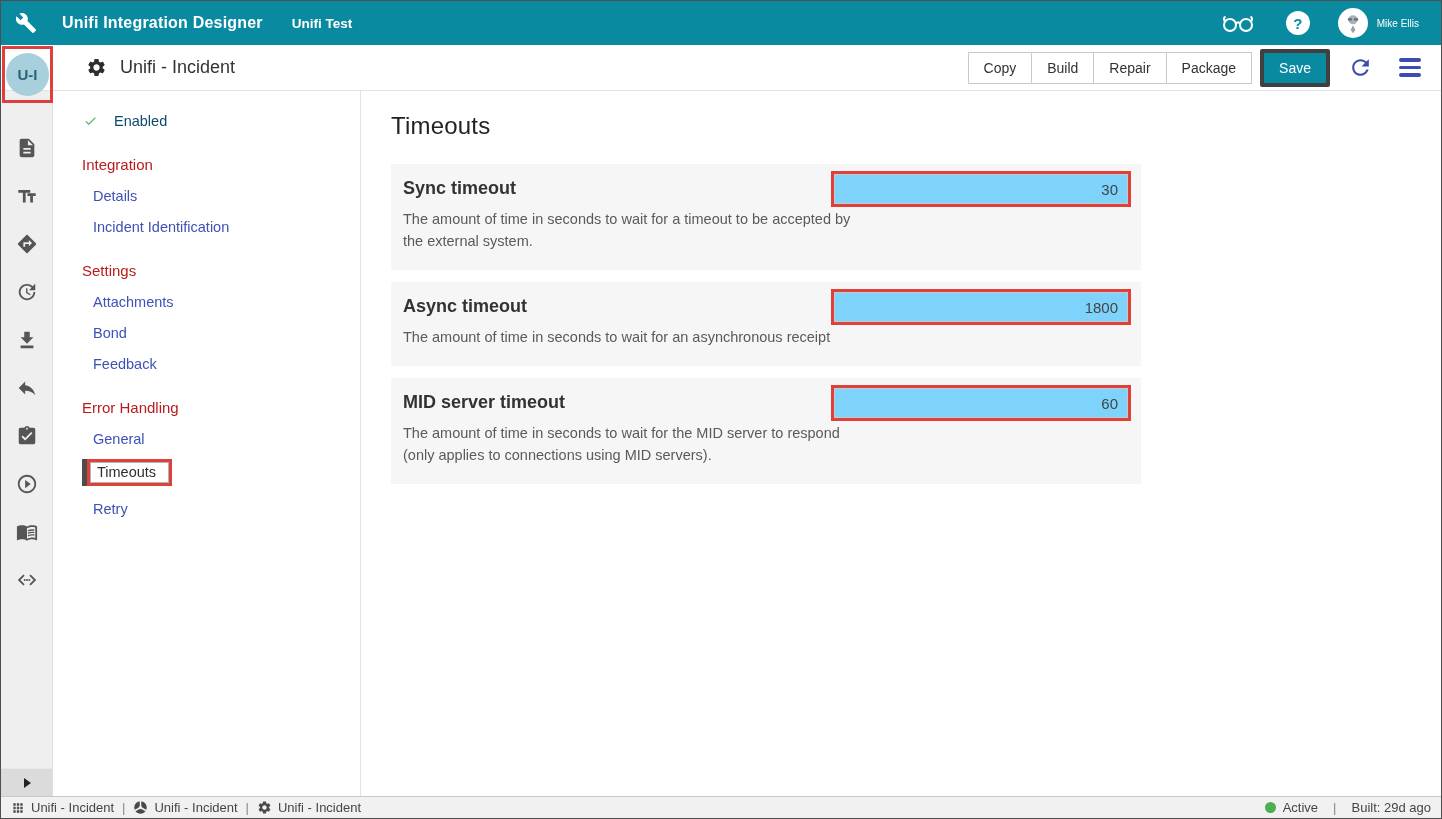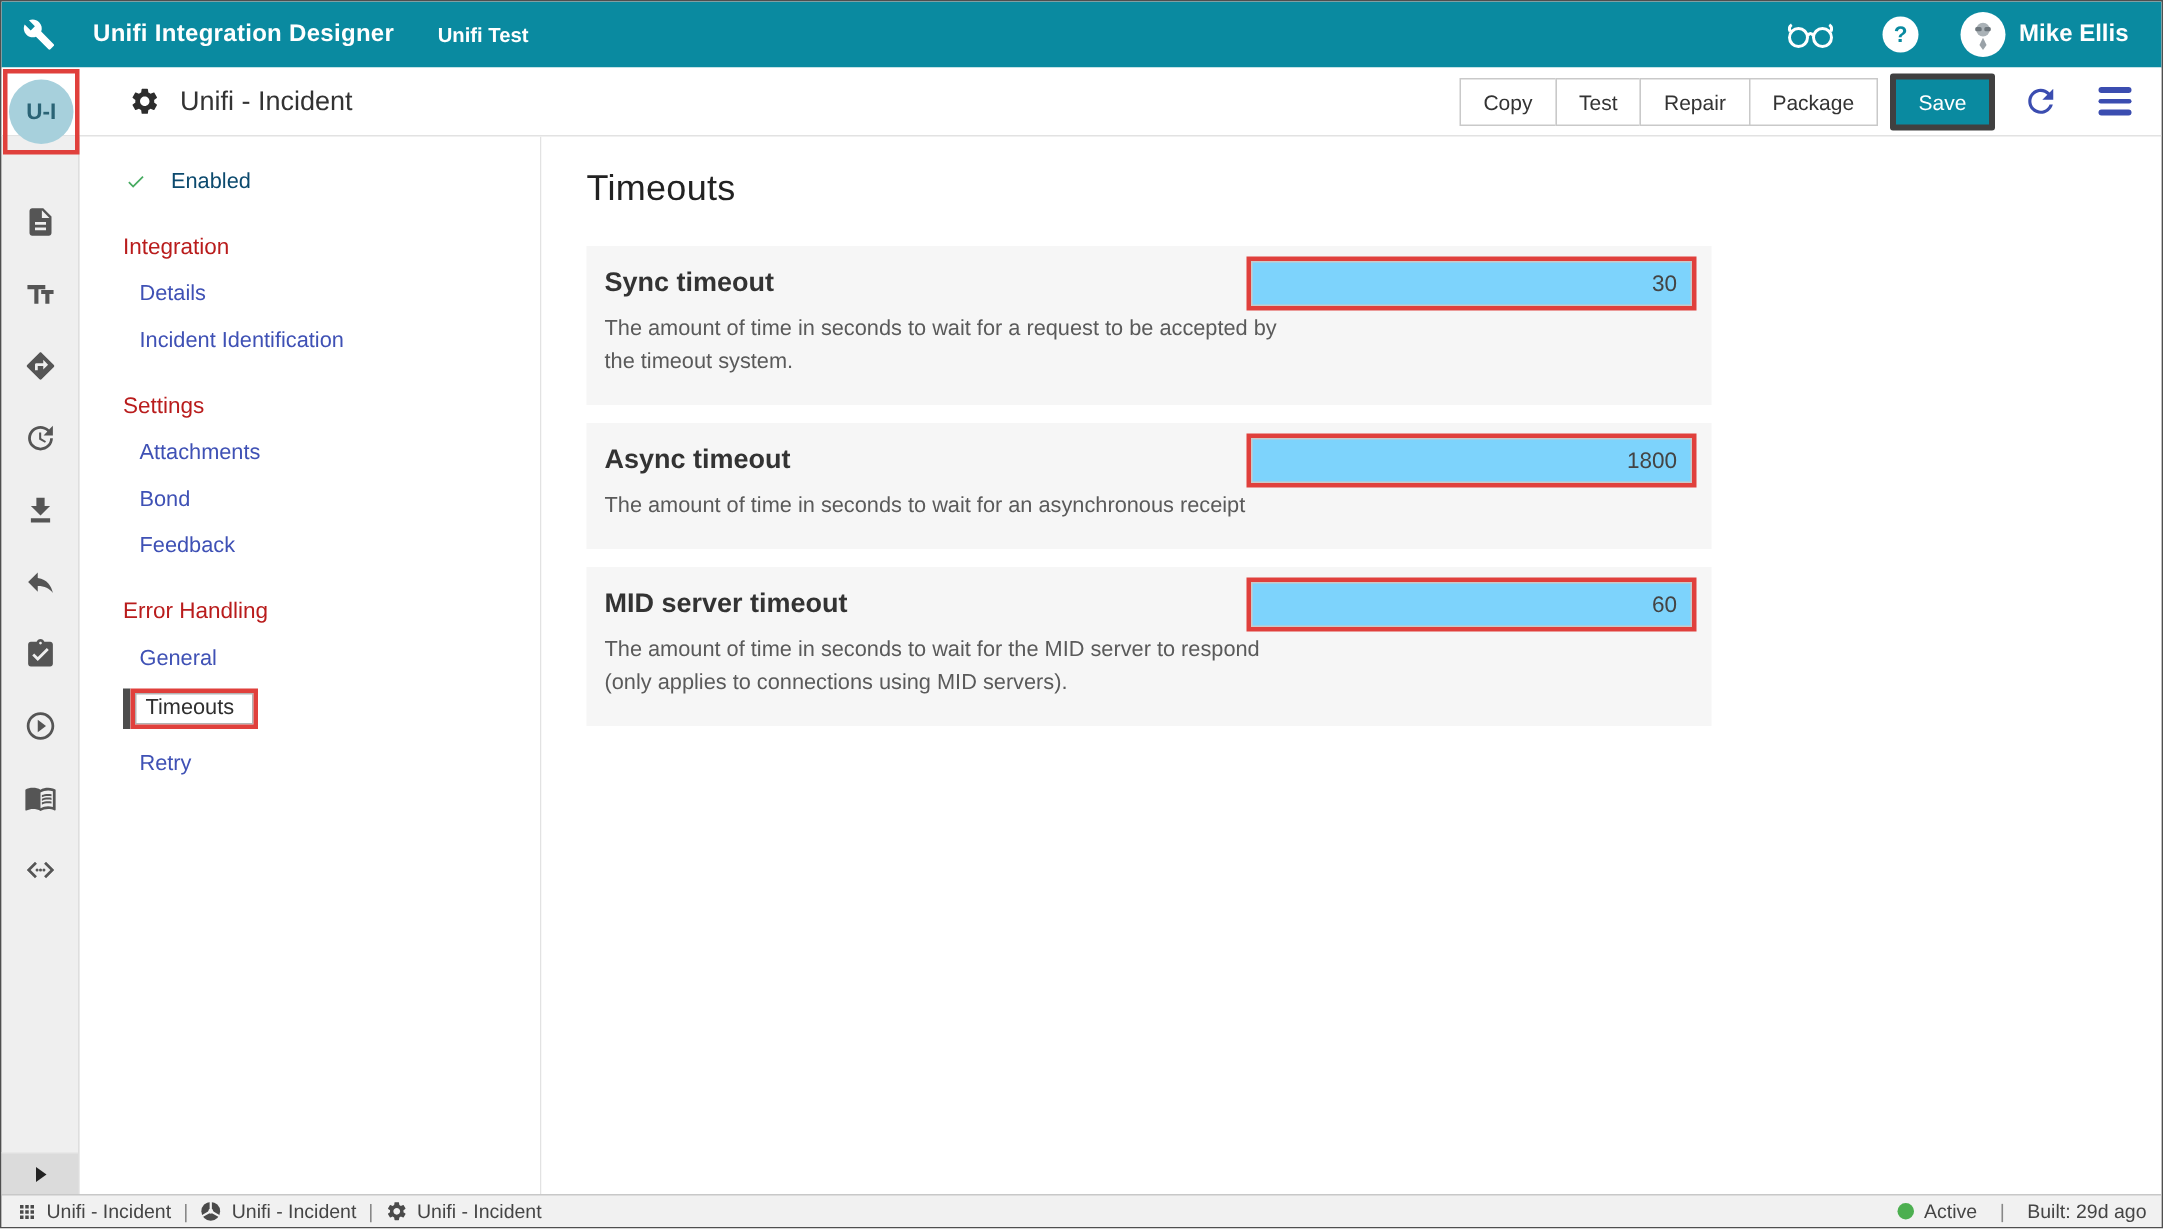--- a/index.html
+++ b/index.html
@@ -29,21 +29,21 @@
     width: 24px; height: 24px; border-radius: 50%; background: #fff;
     color: #0a8aa0; font-weight: bold; font-size: 15px;
     display: flex; align-items: center; justify-content: center;
     margin-left: 30px; cursor: pointer;
   }
   .user-chip { display: flex; align-items: center; margin-left: 28px; cursor: pointer; }
   .user-avatar {
     width: 30px; height: 30px; border-radius: 50%; background: #fff;
     display: flex; align-items: center; justify-content: center; overflow: hidden;
   }
-  .user-name { font-size: 16px; font-weight: bold; margin-left: 9px; }
+  .user-name { font-size: 10px; font-weight: normal; margin-left: 9px; }
 
   
   .appbar {
     height: 46px; flex: 0 0 46px; background: #fff; border-bottom: 1px solid #e2e2e2;
     display: flex; align-items: center; position: relative; z-index: 5;
   }
   .appbar .gearwrap { margin-left: 85px; display: flex; }
   .appbar-title { font-size: 18px; color: #333; margin-left: 13px; }
   .appbar-right { margin-left: auto; display: flex; align-items: center; margin-right: 20px; }
   .btn-group { display: flex; border-radius: 11px; }
@@ -174,21 +174,21 @@
   <div class="appbar">
     <span class="gearwrap">
       <svg width="21" height="21" viewBox="0 0 24 24">
           <path fill="#2d2d2d" d="M19.14 12.94c.04-.3.06-.61.06-.94s-.02-.64-.07-.94l2.03-1.58c.18-.14.23-.41.12-.61l-1.92-3.32c-.12-.22-.37-.29-.59-.22l-2.39.96c-.5-.38-1.03-.7-1.62-.94L14.4 2.81c-.04-.24-.24-.41-.48-.41h-3.84c-.24 0-.43.17-.47.41l-.36 2.54c-.59.24-1.13.57-1.62.94l-2.39-.96c-.22-.08-.47 0-.59.22L2.74 8.87c-.12.21-.08.47.12.61l2.03 1.58c-.05.3-.09.63-.09.94s.02.64.07.94l-2.03 1.58c-.18.14-.23.41-.12.61l1.92 3.32c.12.22.37.29.59.22l2.39-.96c.5.38 1.03.7 1.62.94l.36 2.54c.05.24.24.41.48.41h3.84c.24 0 .44-.17.47-.41l.36-2.54c.59-.24 1.13-.56 1.62-.94l2.39.96c.22.08.47 0 .59-.22l1.92-3.32c.12-.22.07-.47-.12-.61l-2.01-1.58zM12 15.6c-1.98 0-3.6-1.62-3.6-3.6s1.62-3.6 3.6-3.6 3.6 1.62 3.6 3.6-1.62 3.6-3.6 3.6z"></path>
         </svg>
     </span>
     <span class="appbar-title">Unifi - Incident</span>
     <div class="appbar-right">
       <div class="btn-group">
         <button class="btn">Copy</button>
-        <button class="btn">Test</button>
+        <button class="btn">Build</button>
         <button class="btn">Repair</button>
         <button class="btn">Package</button>
       </div>
       <button class="btn-save">Save</button>
       <span class="refresh-btn">
         <svg width="25" height="25" viewBox="0 0 24 24">
             <path fill="#3b4db0" d="M17.65 6.35C16.2 4.9 14.21 4 12 4c-4.42 0-7.99 3.58-7.99 8s3.57 8 7.99 8c3.73 0 6.84-2.55 7.73-6h-2.08c-.82 2.33-3.04 4-5.65 4-3.31 0-6-2.69-6-6s2.69-6 6-6c1.66 0 3.14.69 4.22 1.78L13 11h7V4l-2.35 2.35z"></path>
           </svg>
       </span>
       <span class="menu-btn">
@@ -291,21 +291,21 @@
         <span class="active-box">Timeouts</span>
       </div>
       <div class="nav-item">Retry</div>
     </div>
 
     <div class="content">
       <h1>Timeouts</h1>
 
       <div class="card">
         <div class="field-label">Sync timeout</div>
-        <div class="field-desc">The amount of time in seconds to wait for a request to be accepted by the timeout system.</div>
+        <div class="field-desc">The amount of time in seconds to wait for a timeout to be accepted by the external system.</div>
         <div class="input-anno">
           <input class="field-input" value="30" style="">
         </div>
       </div>
 
       <div class="card">
         <div class="field-label">Async timeout</div>
         <div class="field-desc">The amount of time in seconds to wait for an asynchronous receipt</div>
         <div class="input-anno">
           <input class="field-input" value="1800" style="">

